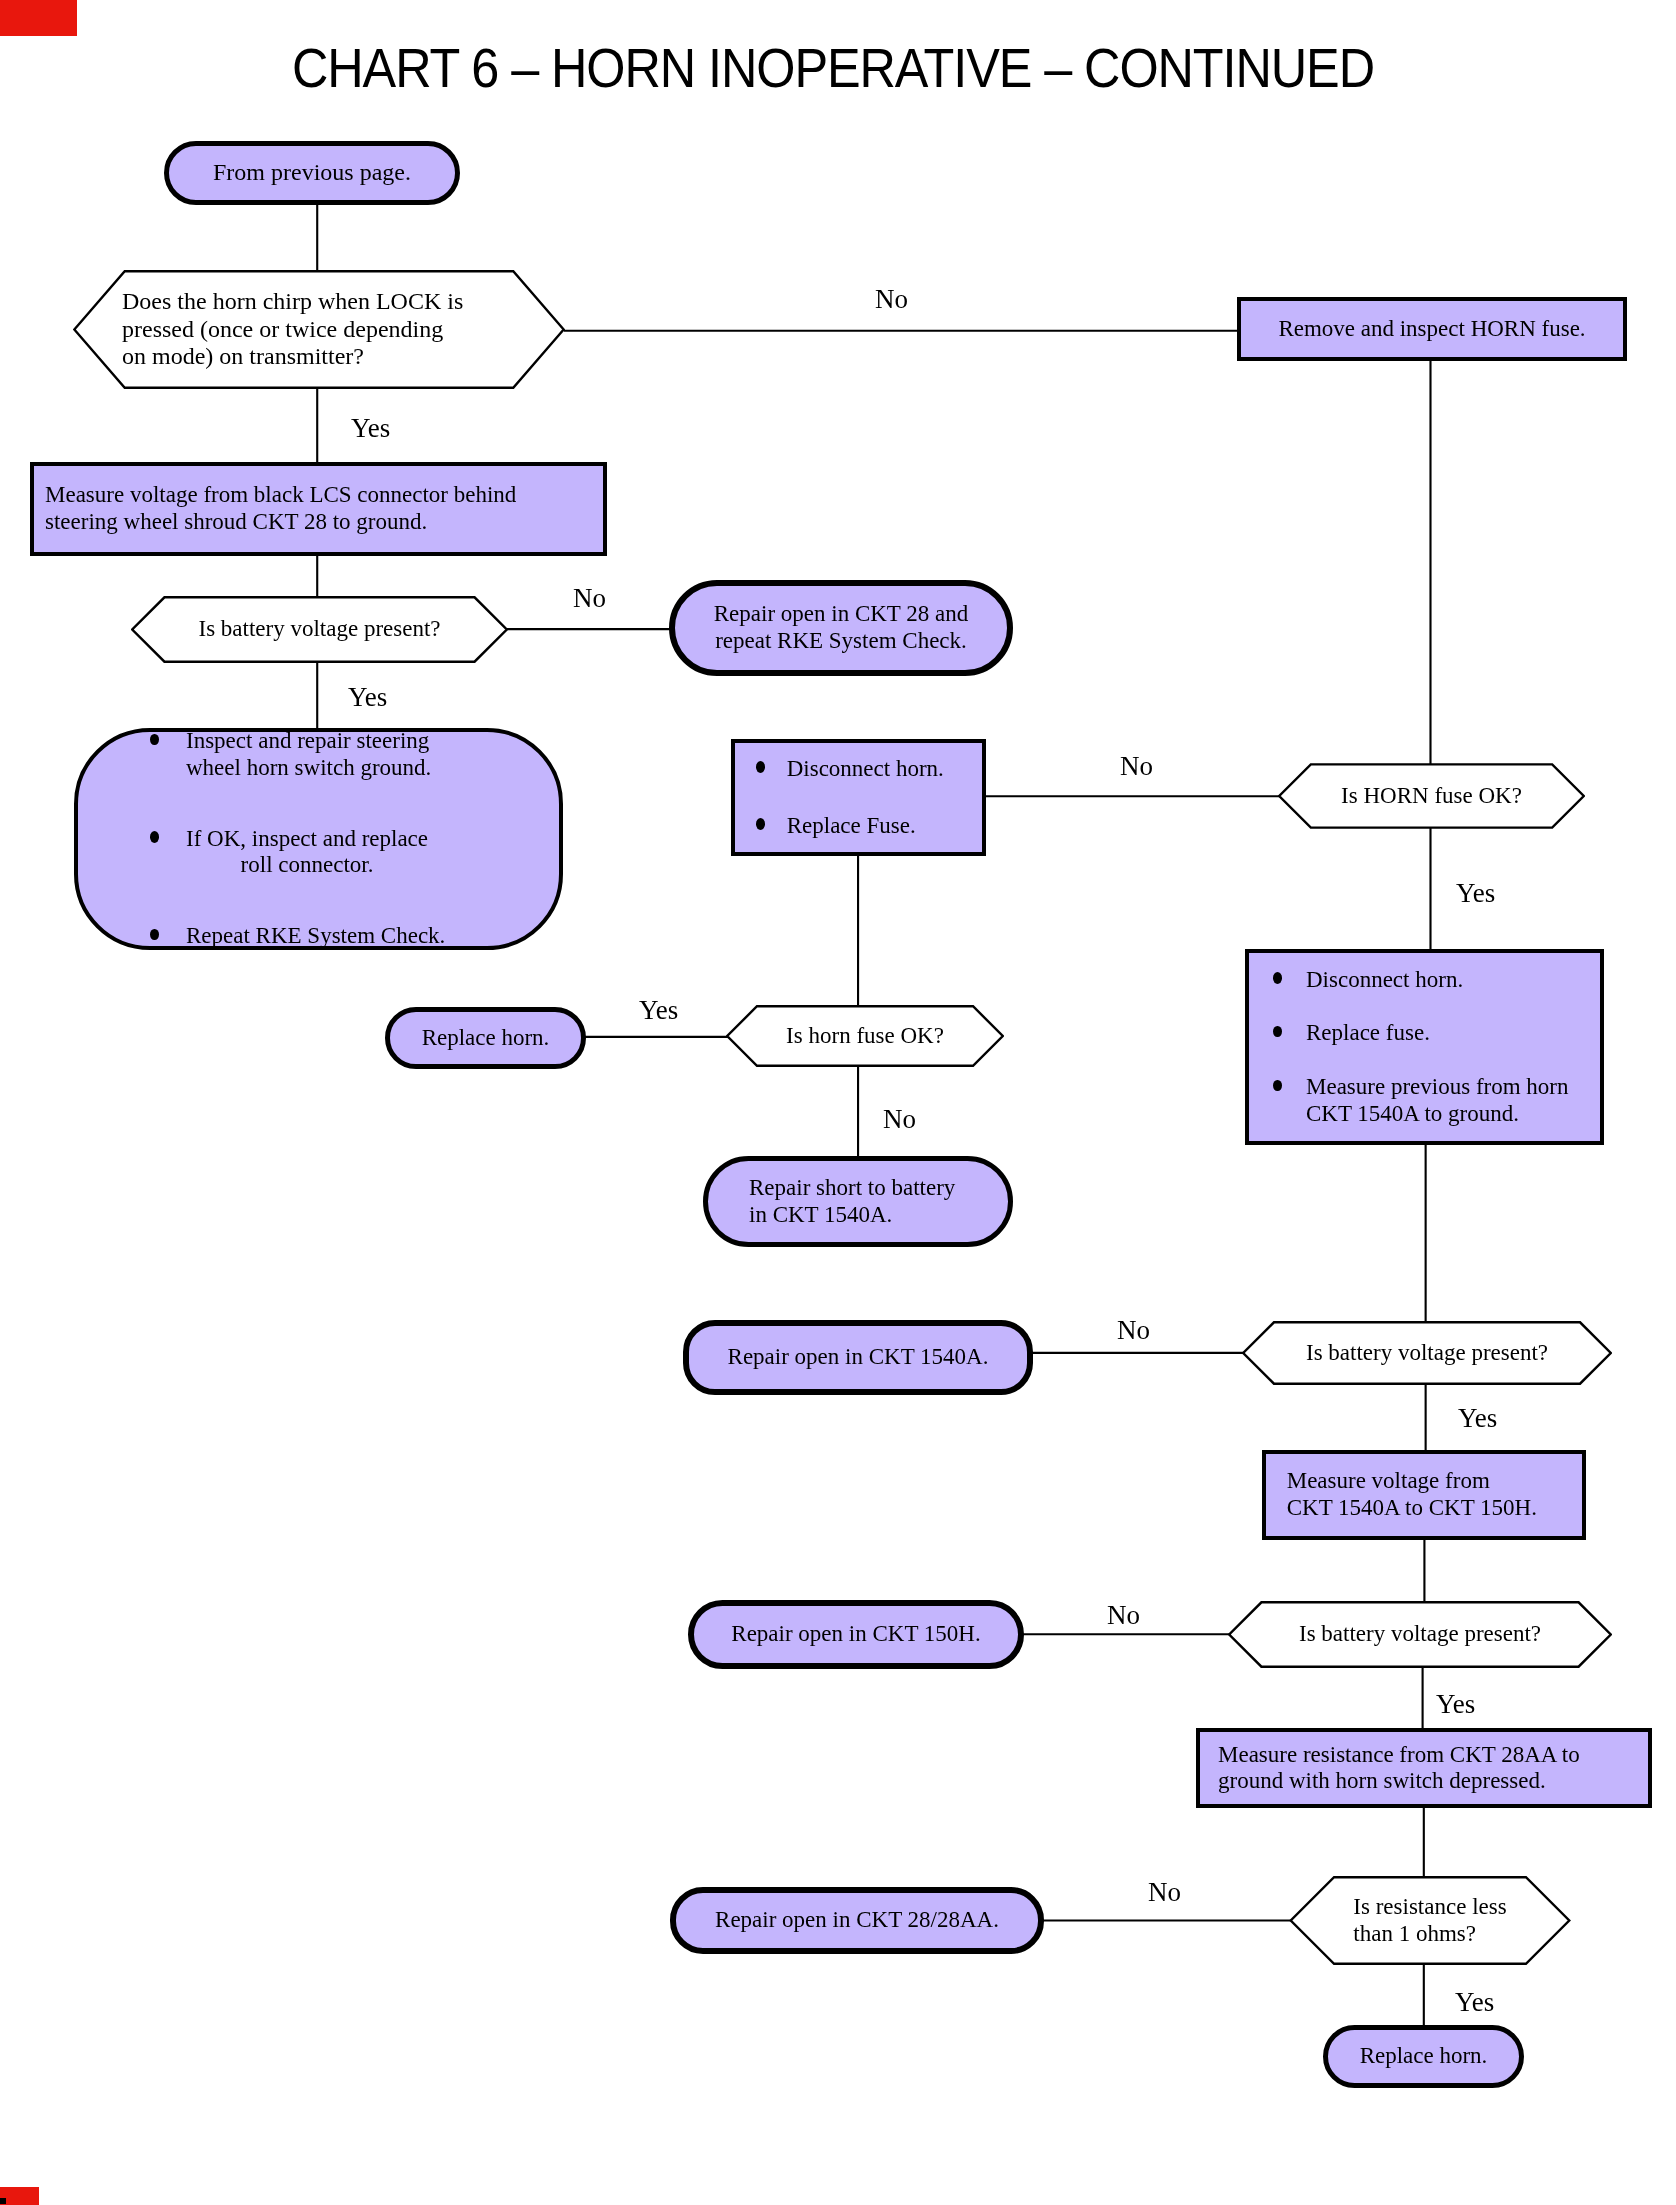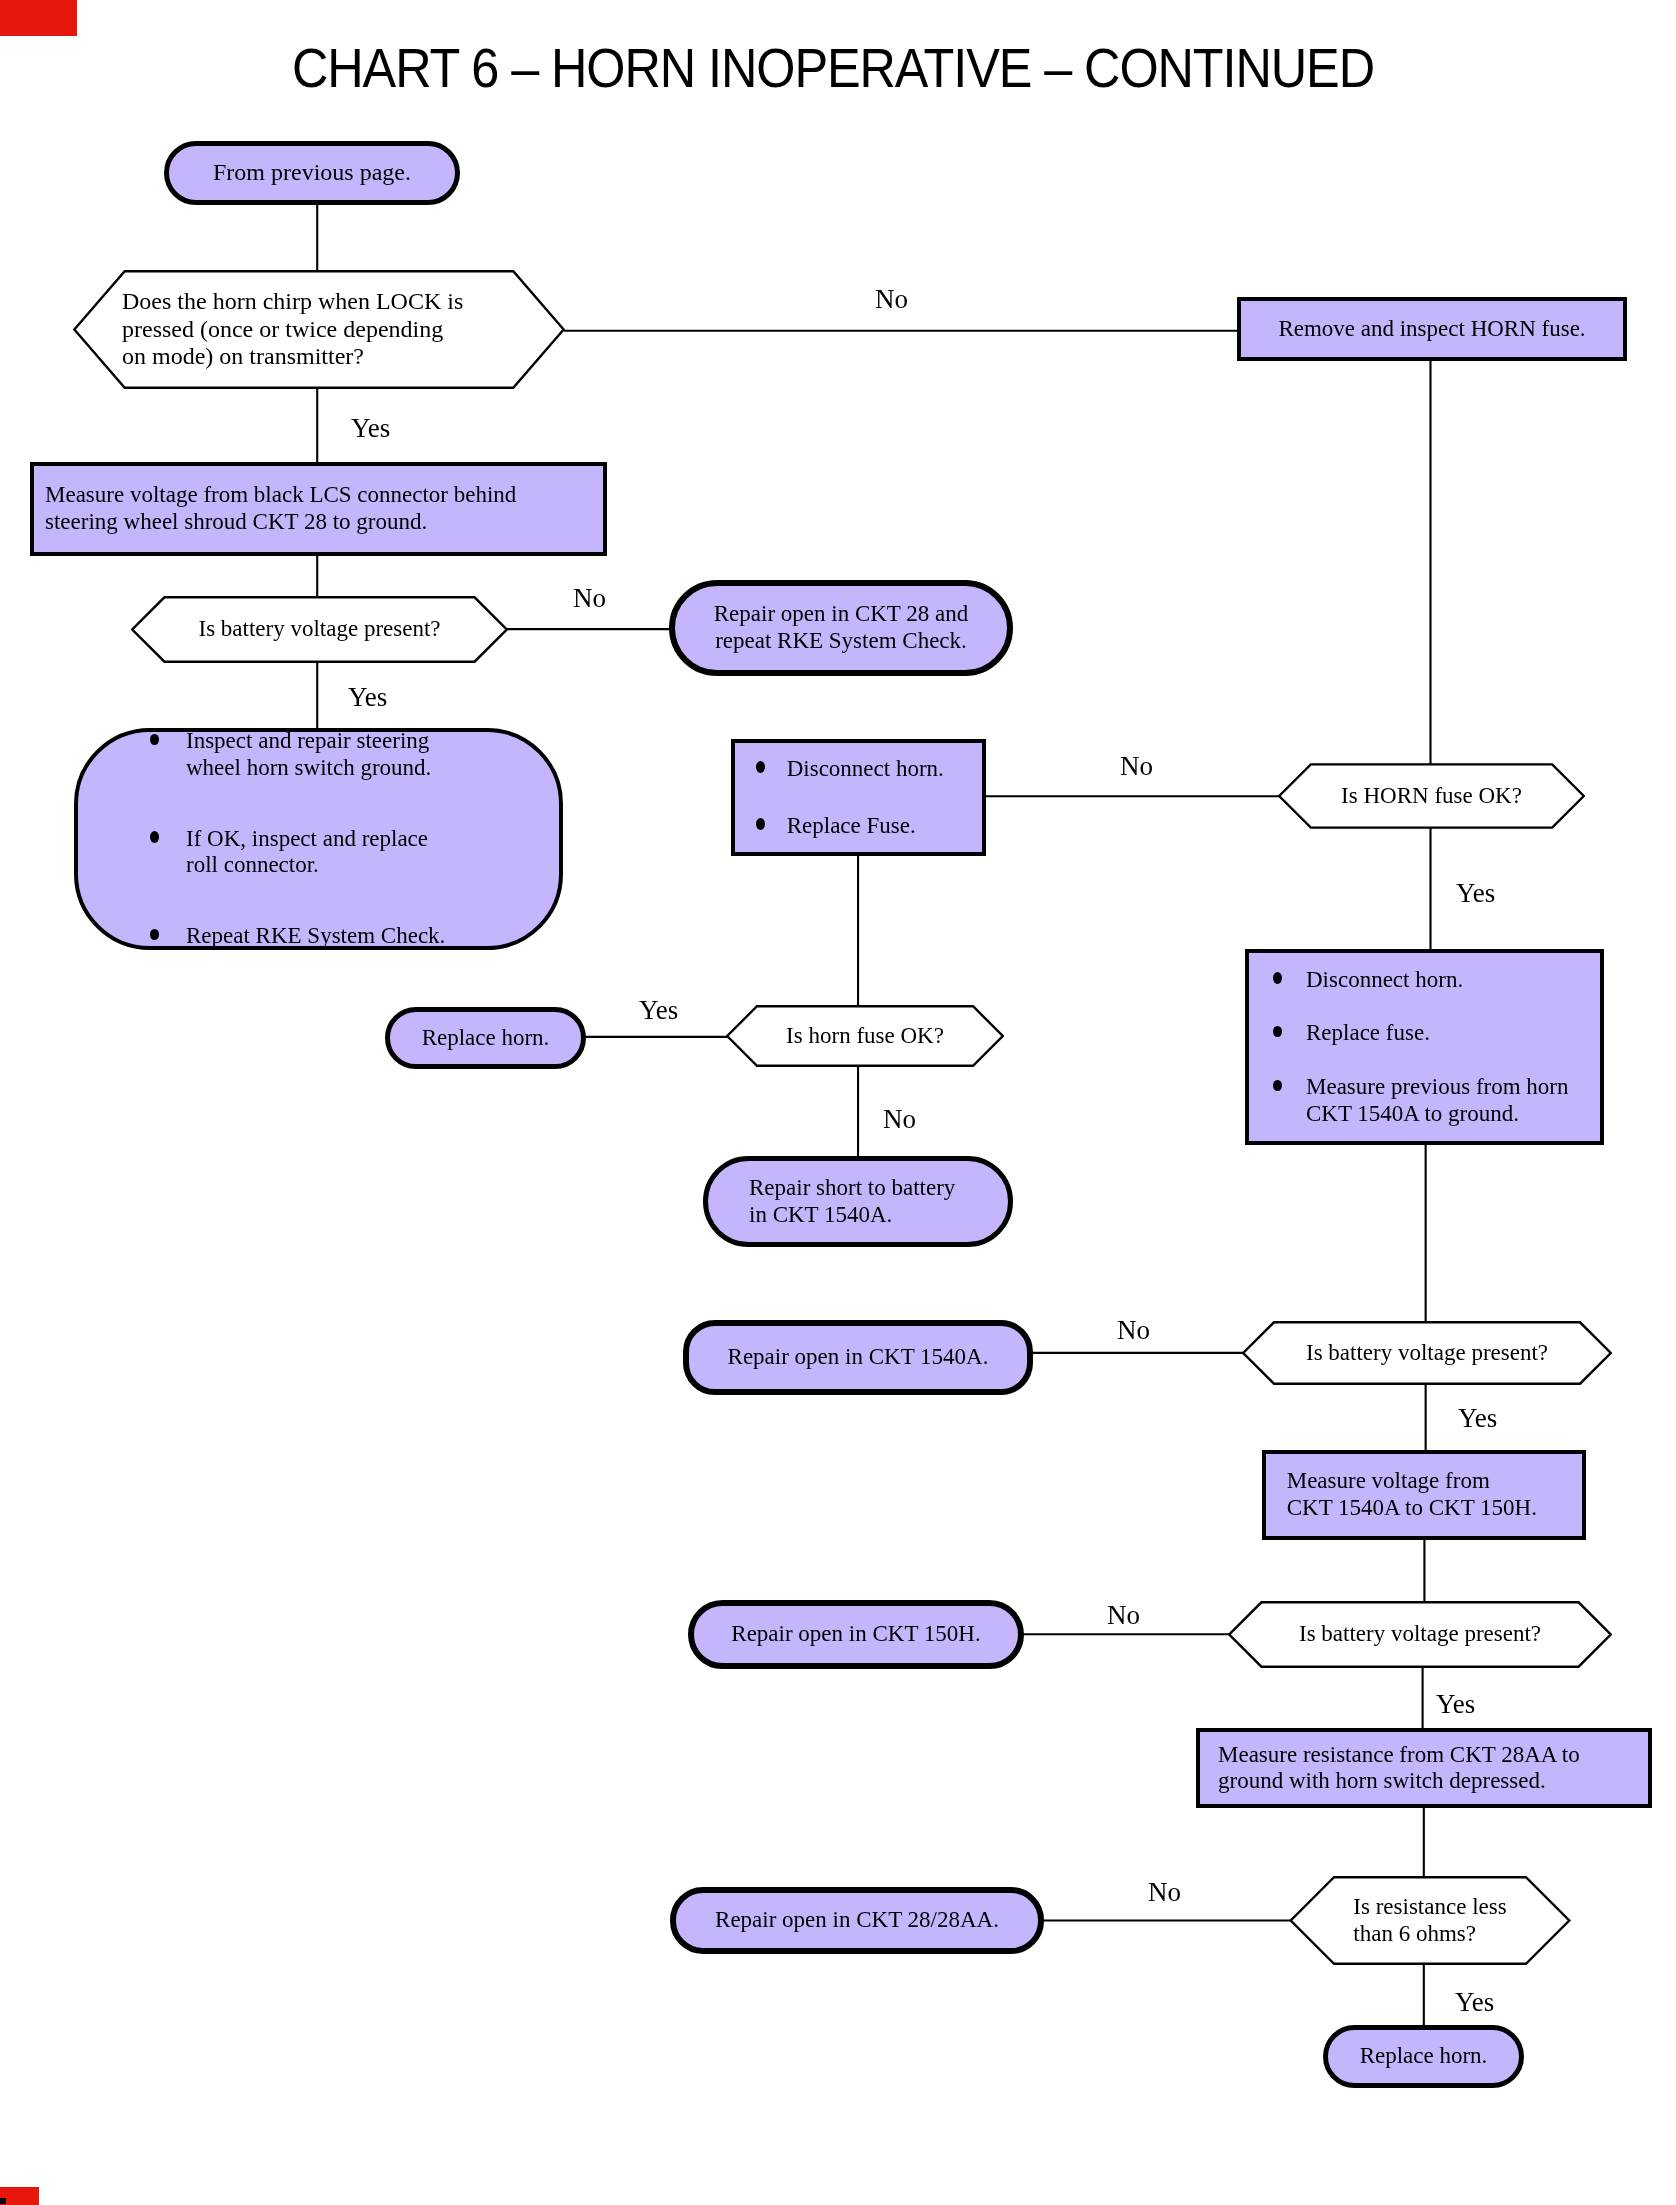--- a/index.html
+++ b/index.html
@@ -94,21 +94,21 @@
 
   <div class="node" style="left:74px;top:728px;width:489px;height:222px;border:4.3px solid #000;border-radius:76px;">
     <div class="rows" style="padding-left:72px;gap:44px;">
       <div class="bullet-row">
         <span class="dot" style="margin-right:27px;"></span>
         <span class="txt tl" style="text-align:left;">Inspect and repair steering
 wheel horn switch ground.</span>
       </div>
       <div class="bullet-row">
         <span class="dot" style="margin-right:27px;"></span>
-        <span class="txt tl" style="text-align:left;">If OK, inspect and replace
+        <span class="txt tl" style="text-align:center;">If OK, inspect and replace
 roll connector.</span>
       </div>
       <div class="bullet-row">
         <span class="dot" style="margin-right:27px;"></span>
         <span class="txt tl" style="text-align:left;">Repeat RKE System Check.</span>
       </div>
     </div>
   </div>
 
   <div class="node rect" style="left:731px;top:739px;width:255px;height:117px;">
@@ -199,21 +199,21 @@
 
   <div class="node stadium thick" style="left:670px;top:1887px;width:374px;height:67px;border-radius:33px;">
     <div class="txt">Repair open in CKT 28/28AA.</div>
   </div>
 
   <div class="node hex tl" style="left:1289px;top:1876px;width:282px;height:89px;">
       <svg viewBox="0 0 464 147" width="282" height="89" class="hex-bg">
         <polygon points="73.5,2 390.5,2 462,73.5 390.5,145 73.5,145 2,73.5" fill="#ffffff" stroke="#000000" stroke-width="4"></polygon>
       </svg>
     <div class="txt">Is resistance less
-than 6 ohms?</div>
+than 1 ohms?</div>
   </div>
 
   <div class="node stadium" style="left:1323px;top:2025px;width:201px;height:63px;border-radius:32px;">
     <div class="txt">Replace horn.</div>
   </div>
 
   <div class="lbl" style="left:875px;top:286px;">No</div>
   <div class="lbl" style="left:351px;top:415px;">Yes</div>
   <div class="lbl" style="left:573px;top:585px;">No</div>
   <div class="lbl" style="left:348px;top:684px;">Yes</div>

